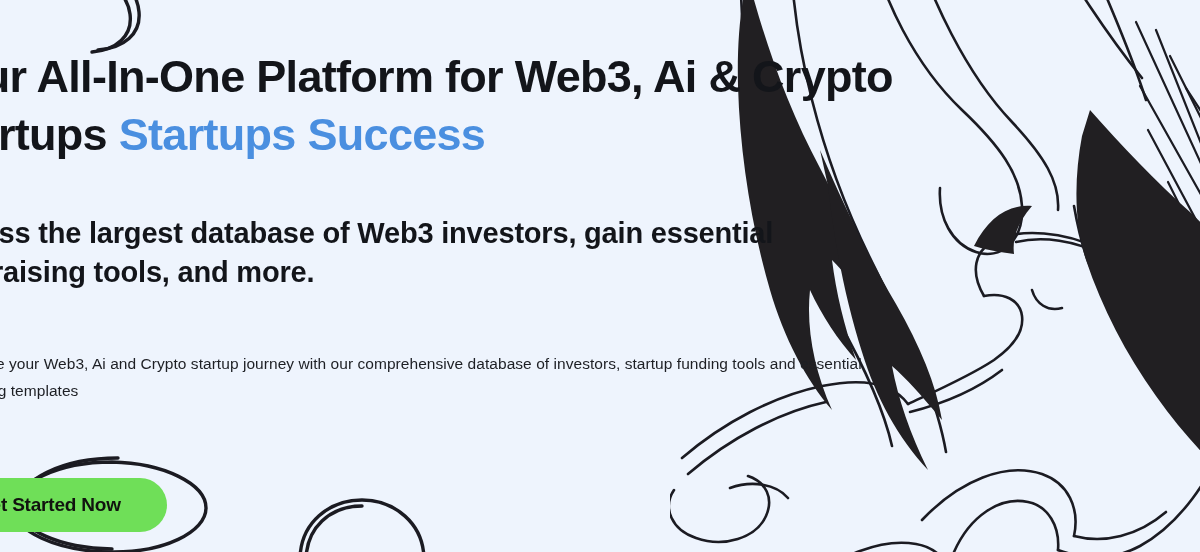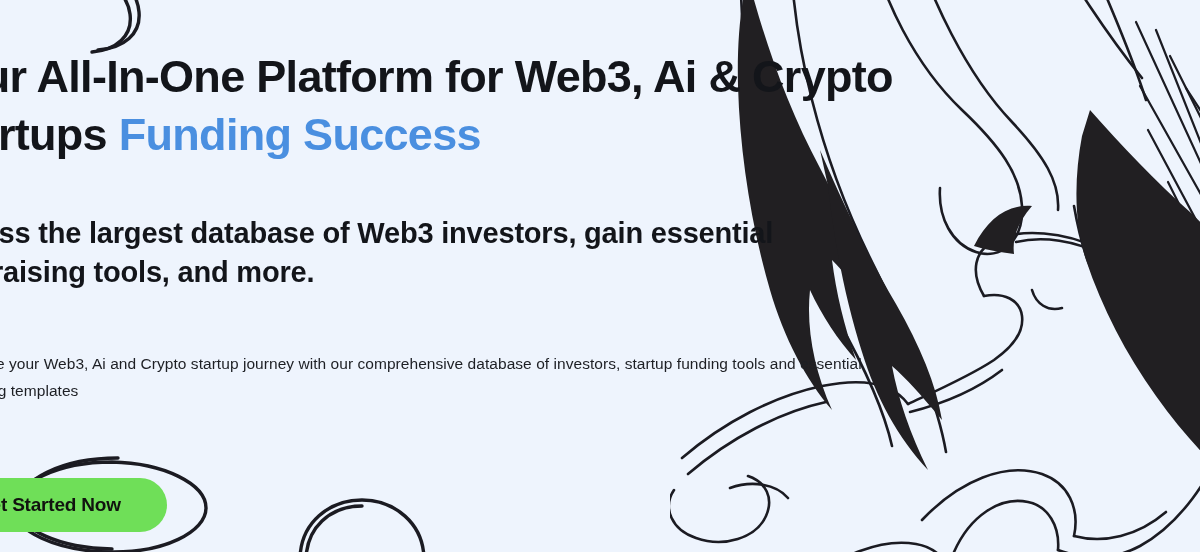--- a/index.html
+++ b/index.html
@@ -189,21 +189,21 @@
                C 404 264 404 218 412 176 Z"></path>
       <path d="M 304 286 C 318 258 338 244 362 246 C 348 262 342 278 344 294
                C 330 292 316 290 304 286 Z"></path>
     </g>
   </svg>
 
   <div class="content">
 
     <h1 class="headline">
       <span>Your All-In-One Platform for Web3, Ai &amp; Crypto</span><br>
-      <span>Startups </span><span class="accent">Funding Success</span>
+      <span>Startups </span><span class="accent">Startups Success</span>
     </h1>
 
     <h2 class="subheadline">Access the largest database of Web3 investors, gain essential fundraising tools, and more.</h2>
 
     <p class="body-copy">Streamline your Web3, Ai and Crypto startup journey with our comprehensive database of investors, startup funding tools and essential fundraising templates</p>
 
     <div class="cta-wrap">
       <button class="cta-button">Get Started Now</button>
     </div>
 

